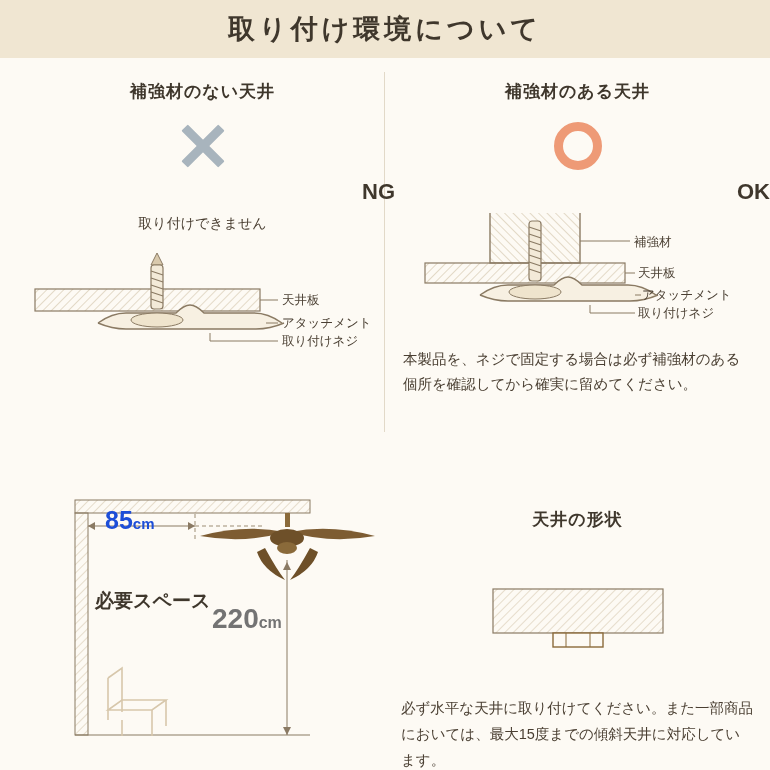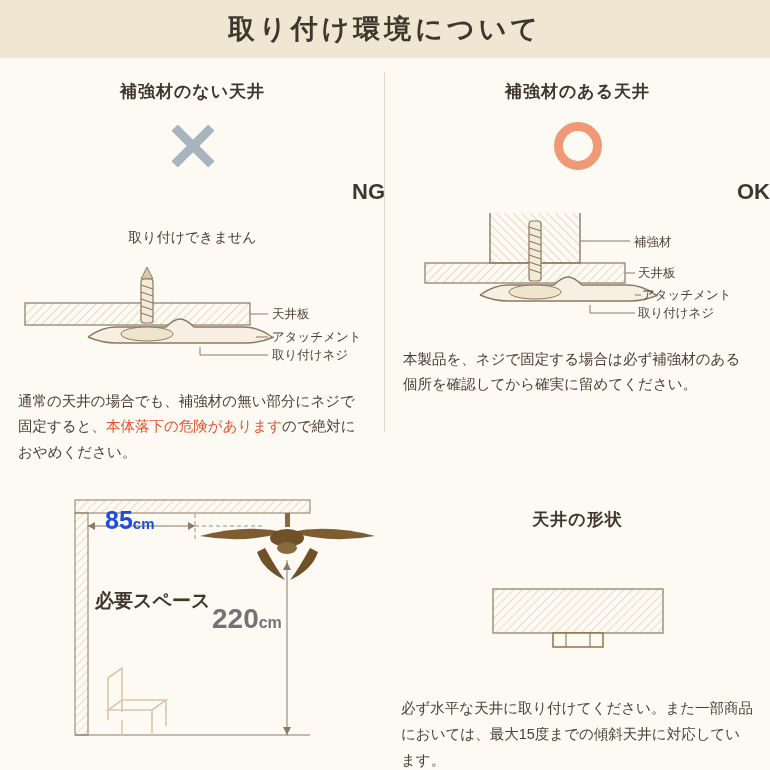--- a/index.html
+++ b/index.html
@@ -16,21 +16,21 @@
   .header{
     position:absolute;left:0;top:0;width:770px;height:58px;
     background:#f0e6d2;
     display:flex;align-items:center;justify-content:center;
   }
   .header .title{
     font-size:27px;font-weight:bold;letter-spacing:4px;color:#3f372c;
   }
 
   
-  .col-left{position:absolute;left:0;top:58px;width:385px;height:420px;}
+  .col-left{position:absolute;left:10px;top:58px;width:385px;height:420px;}
   .col-right{position:absolute;left:385px;top:58px;width:385px;height:420px;}
 
   .divider-v{
     position:absolute;left:384px;top:72px;width:1px;height:360px;
     background:#e2d9c8;
   }
 
   .sub-title{
     text-align:center;font-size:17px;font-weight:bold;color:#3f372c;
     margin-top:22px;letter-spacing:1px;
@@ -46,21 +46,21 @@
   .mark-x:after{transform:translate(-50%,-50%) rotate(-45deg);}
   .mark-o{
     width:48px;height:48px;border-radius:50%;
     border:9px solid #ee9a76;box-sizing:border-box;
   }
 
   .judge{
     text-align:right;font-size:22px;font-weight:bold;color:#3f372c;margin-top:2px;
   }
   .judge-note{
-    text-align:center;font-size:14px;color:#4a3f32;margin-top:24px;
+    text-align:center;font-size:14px;color:#4a3f32;margin-top:10px;
   }
 
   
   .diagram{position:relative;width:385px;height:130px;margin-top:8px;}
 
   .body-text{
     font-size:14.5px;line-height:1.75;color:#4a3f32;
     padding:0 18px;margin-top:4px;
   }
   .body-text .danger{color:#e2522d;}
@@ -138,23 +138,20 @@
         <line x1="250" y1="59" x2="268" y2="59" stroke="#8a7a63" stroke-width="1"></line>
         <line x1="256" y1="82" x2="268" y2="82" stroke="#8a7a63" stroke-width="1"></line>
         <line x1="200" y1="100" x2="268" y2="100" stroke="#8a7a63" stroke-width="1"></line>
         <line x1="200" y1="92" x2="200" y2="100" stroke="#8a7a63" stroke-width="1"></line>
       </svg>
       <div style="position:absolute;left:272px;top:51px;font-size:12.5px;">天井板</div>
       <div style="position:absolute;left:272px;top:74px;font-size:12.5px;">アタッチメント</div>
       <div style="position:absolute;left:272px;top:92px;font-size:12.5px;">取り付けネジ</div>
     </div>
 
-    <div class="body-text">
-      <span>通常の天井の場合でも、補強材の無い部分にネジで固定すると、</span><span class="danger">本体落下の危険があります</span><span>ので絶対におやめください。</span>
-    </div>
   </div>
 
   <div class="col-right">
     <div class="sub-title">補強材のある天井</div>
 
     <div class="mark-wrap">
       <div class="mark-o"></div>
     </div>
     <div class="judge">OK</div>
 

